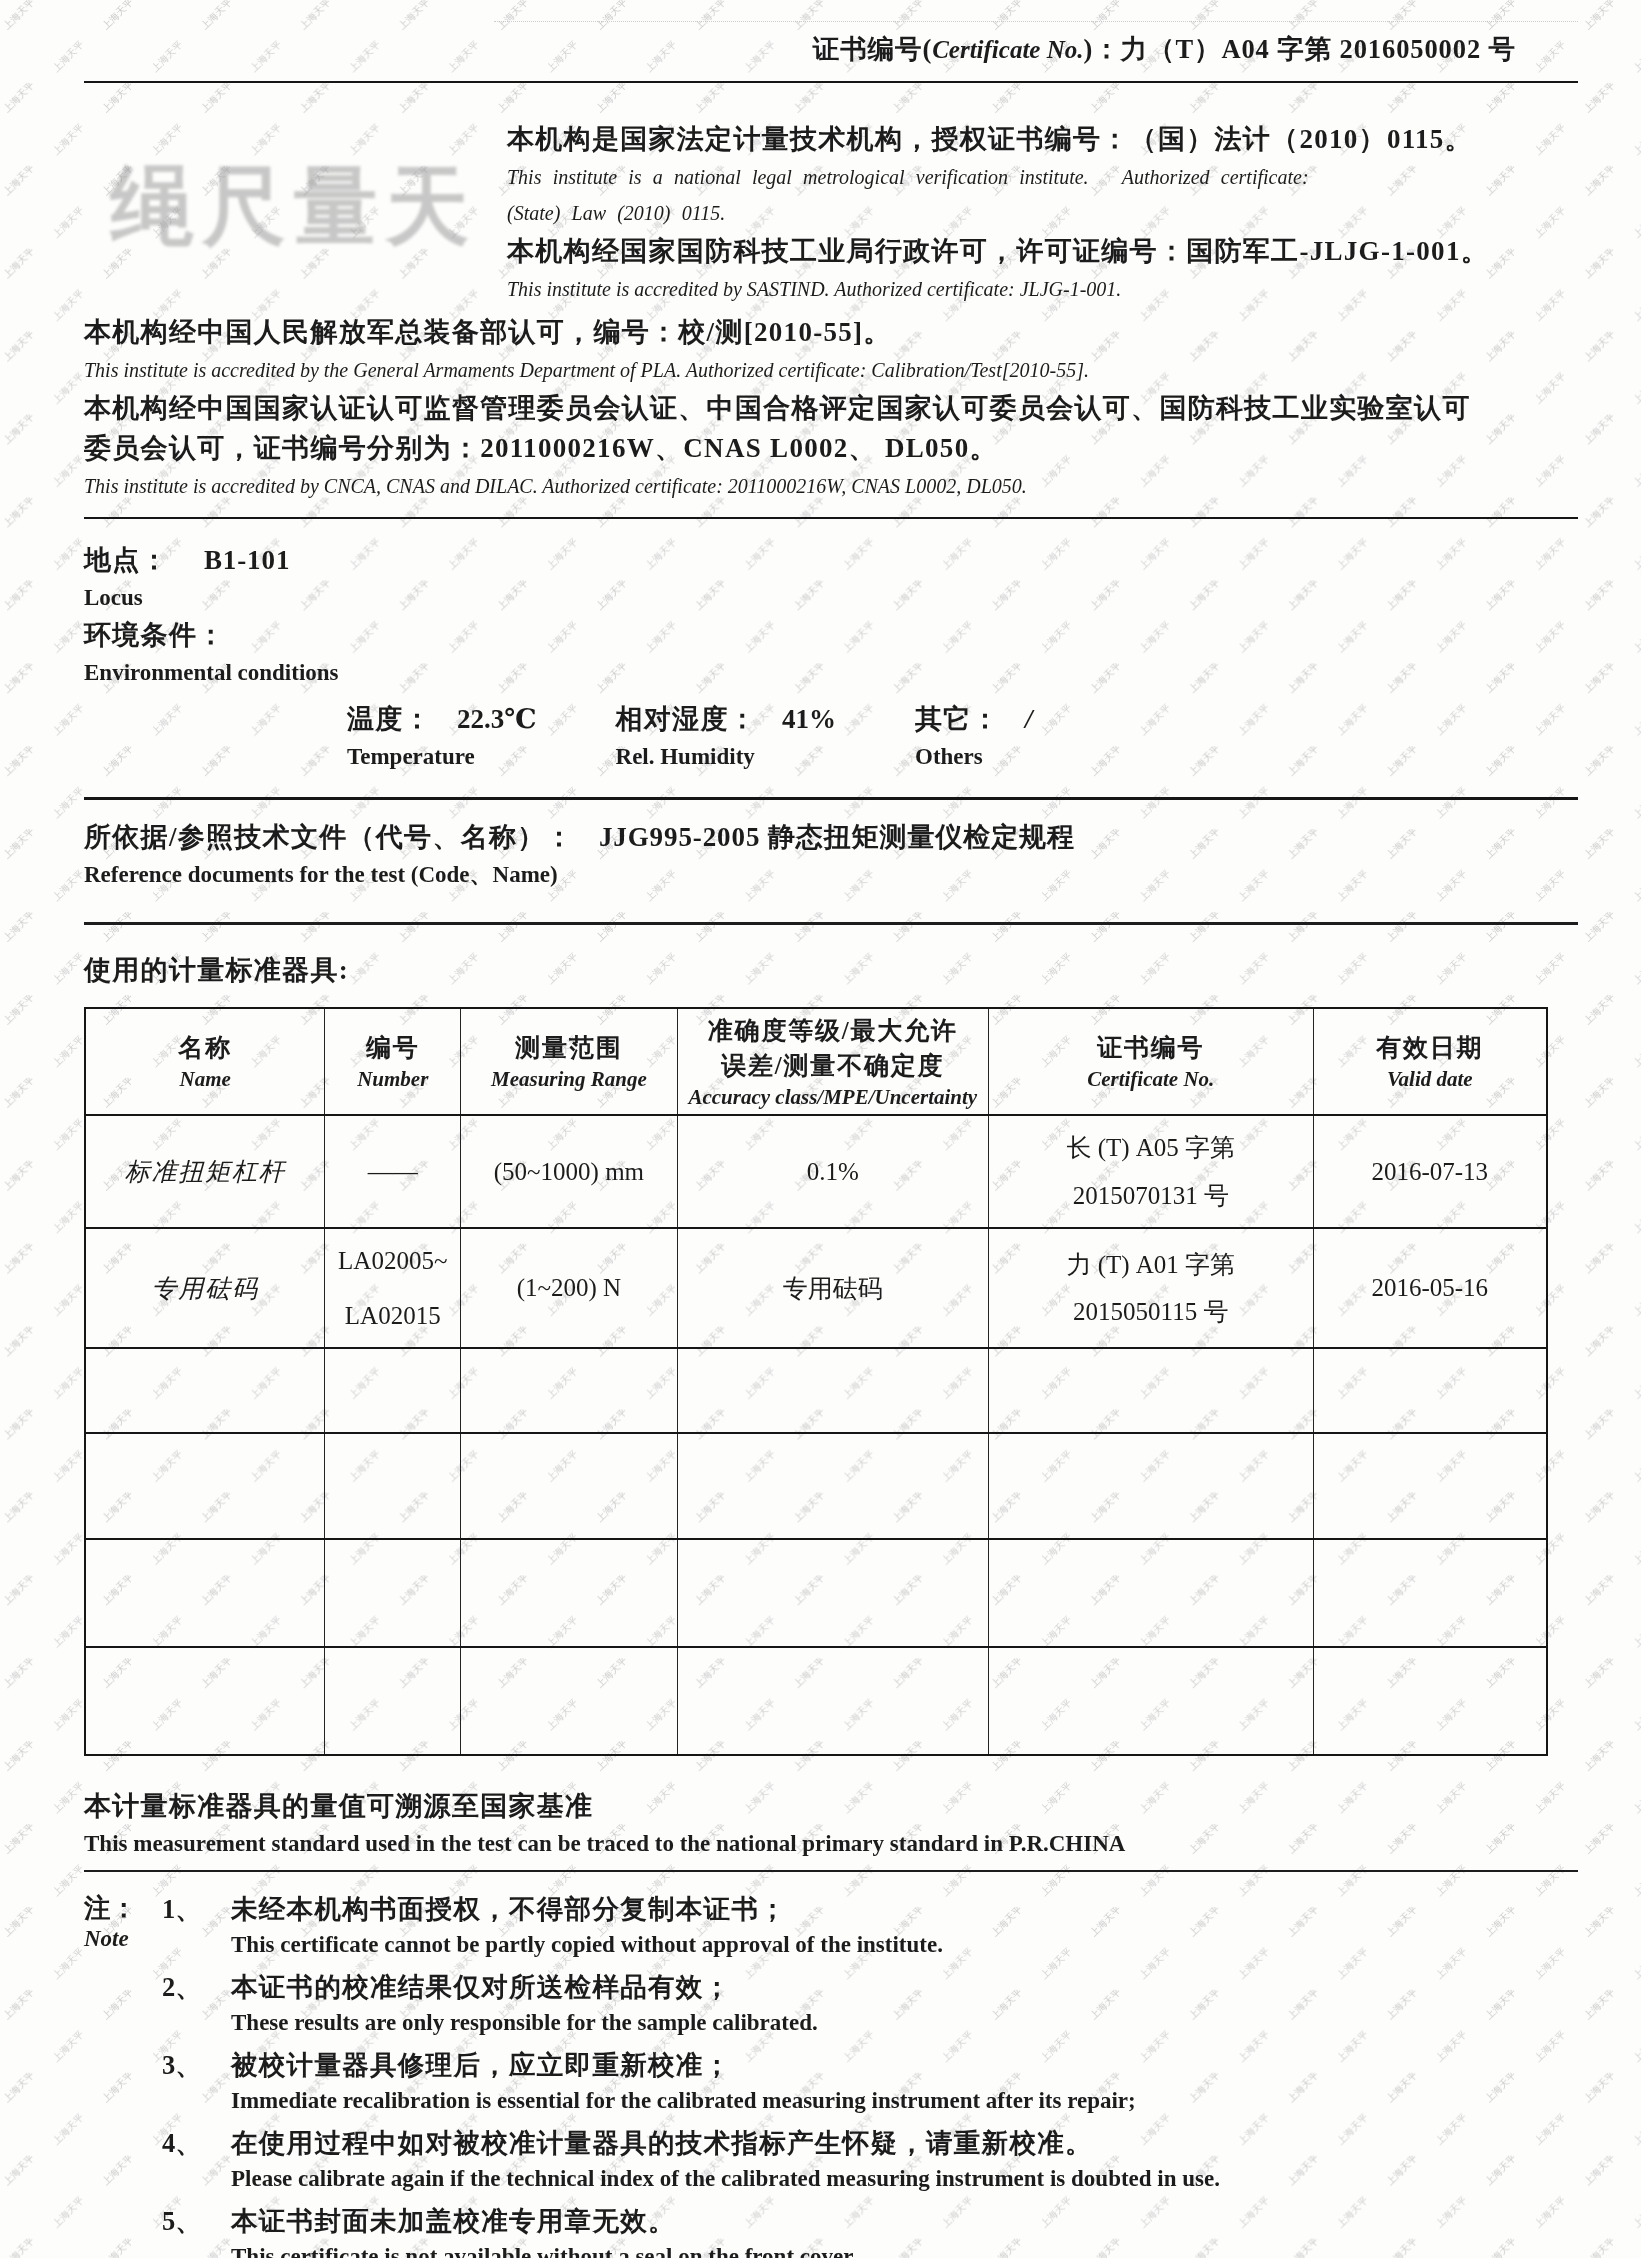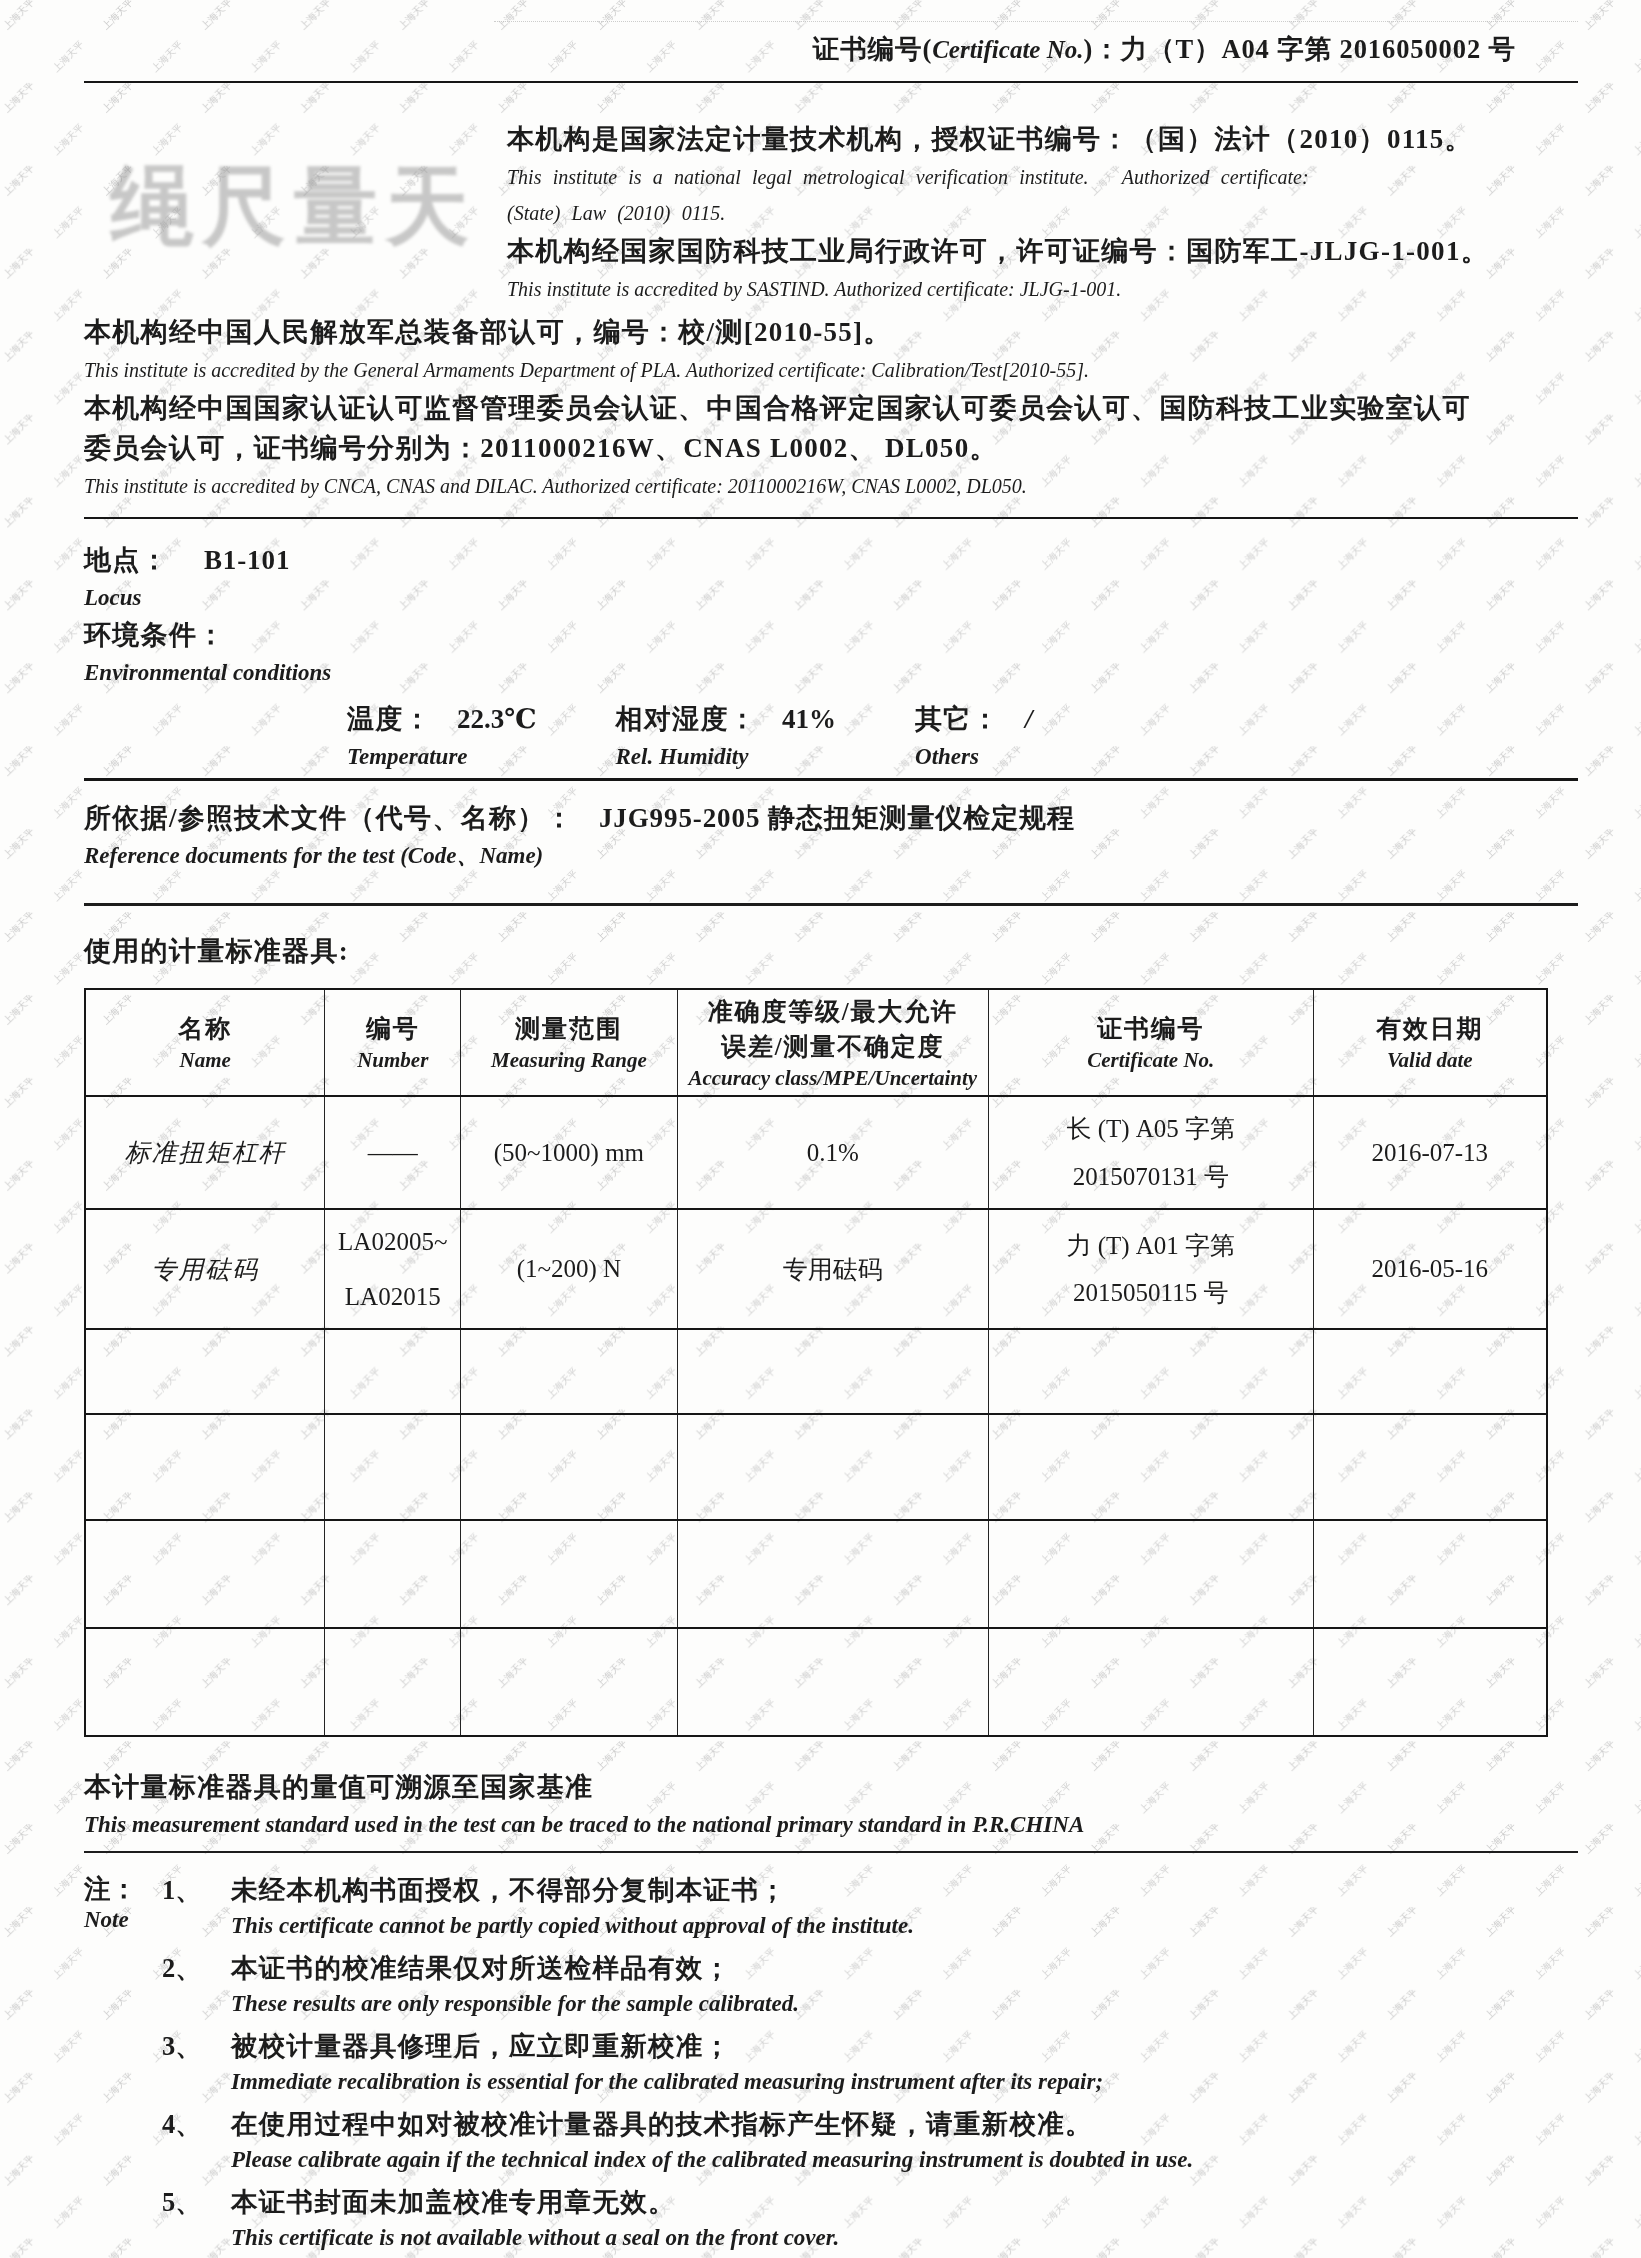--- a/index.html
+++ b/index.html
@@ -29,30 +29,30 @@
   .logo-box { width: 423px; flex: 0 0 423px; padding-top: 35px; }
   .logo-text {
     margin-left: 26.5px;
     font-size: 83px; font-weight: 700; letter-spacing: 8.8px;
     color: #8e8e8e; opacity: .48; filter: blur(1.5px);
     transform: scaleY(1.05);
   }
   .intro-right { flex: 1 1 auto; padding-top: 1.8px; }
   .cn { font-size: 27px; line-height: 40px; font-weight: 600; letter-spacing: 1.3px; }
   .en-i { font-size: 20px; line-height: 36px; font-style: italic; font-weight: 400; }
-  .en-b { font-size: 23px; line-height: 34px; font-style: italic; font-weight: 700; }
+  .en-b { font-size: 23px; line-height: 34px; font-weight: 700; }
   .prewrap { white-space: pre-wrap; }
   .spread { word-spacing: 6.2px; }
   .intro-full { margin-top: 5.3px; }
   
   .sec-locus { margin-top: 21px; }
   .locus-row { font-size: 27px; line-height: 41px; }
   .lbl-cn { font-weight: 700; letter-spacing: 1.3px; }
   .locus-val { margin-left: 35px; font-weight: 600; letter-spacing: 0.9px; }
-  .env-row { display: flex; margin-left: 263px; margin-top: 8.8px; margin-bottom: 4px; }
+  .env-row { display: flex; margin-left: 263px; margin-top: 8.8px; margin-bottom: 23px; }
   .env-item { margin-right: 79px; }
   .env-item .val { margin-left: 25px; font-weight: 600; }
   .env-item.others .val { font-style: italic; }
   
   .sec-ref { margin-top: 17.6px; margin-bottom: 30px; }
   .ref-val { margin-left: 25px; font-weight: 700; letter-spacing: 0.9px; }
   
   .sec-standards { margin-top: 25px; }
   table.std {
     width: 1464px; margin-top: 16px;

